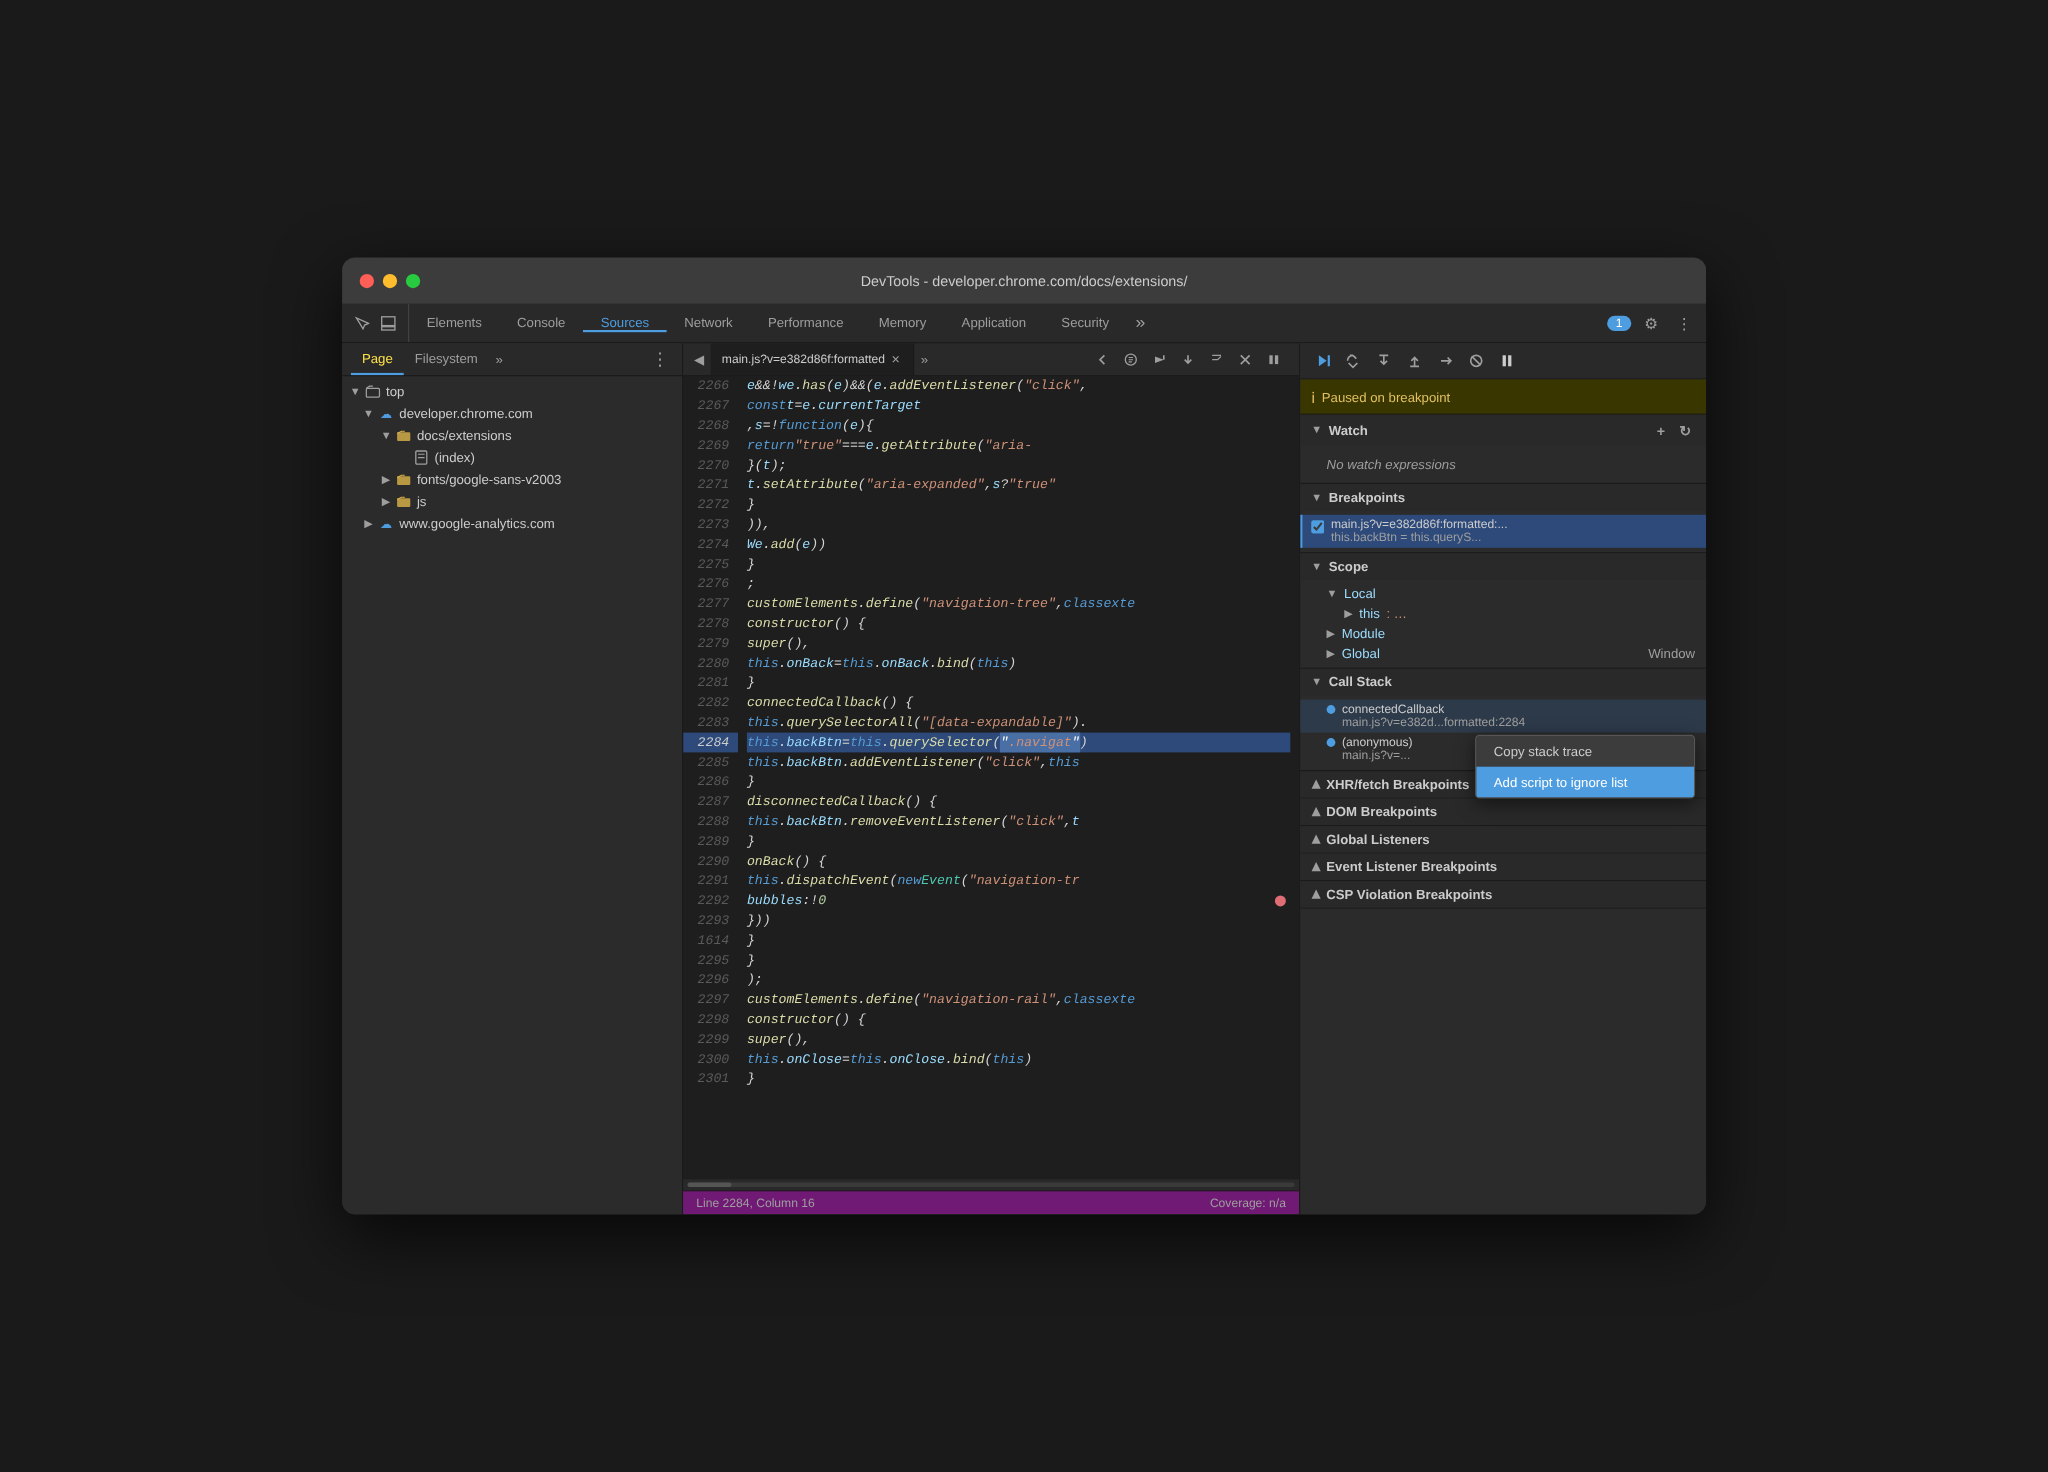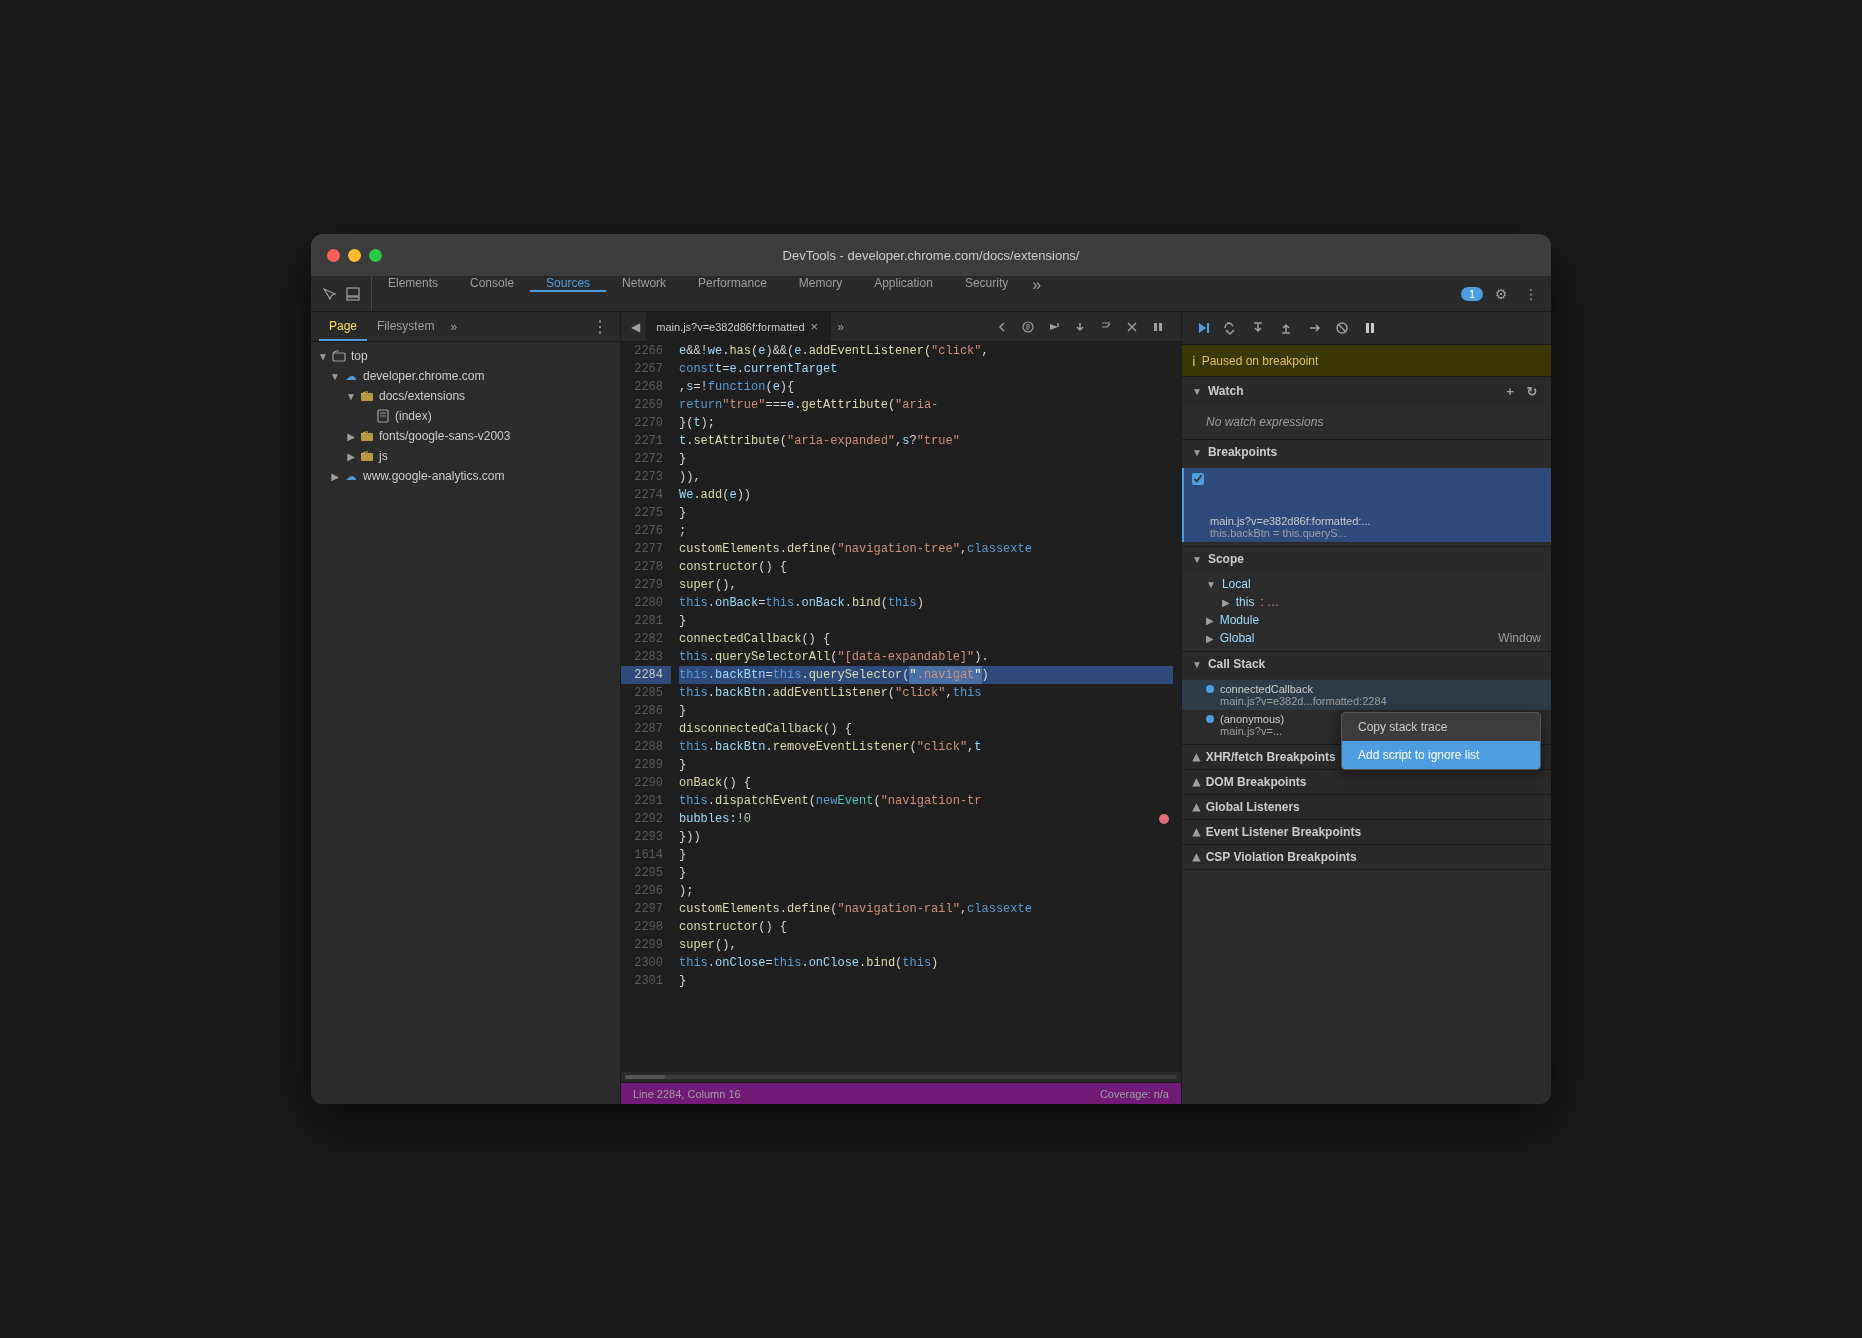--- a/index.html
+++ b/index.html
@@ -73,21 +73,21 @@
       display: flex;
       align-items: center;
       justify-content: center;
       color: #9e9e9e;
       font-size: 14px;
       cursor: pointer;
       border-radius: 3px;
     }
     .dt-tabs {
       display: flex;
-      align-items: flex-start;
+      align-items: center;
       flex: 1;
     }
     .dt-tab {
       padding: 0 16px;
       display: flex;
       align-items: center;
       font-size: 12px;
       color: #9e9e9e;
       cursor: pointer;
       border-bottom: 2px solid transparent;
@@ -285,20 +285,21 @@
       justify-content: center;
       color: #9e9e9e;
       cursor: pointer;
       border-radius: 3px;
       font-size: 13px;
     }
     .code-editor {
       flex: 1;
       display: flex;
       overflow: hidden;
+      font-style: italic;
     }
     .line-numbers {
       background: #1e1e1e;
       padding: 0;
       min-width: 50px;
       text-align: right;
       user-select: none;
       flex-shrink: 0;
       overflow: hidden;
     }
@@ -460,21 +461,20 @@
     .breakpoint-checkbox {
       width: 12px;
       height: 12px;
       accent-color: #4d9de0;
       flex-shrink: 0;
       margin-top: 2px;
     }
     .breakpoint-info {
       flex: 1;
       min-width: 0;
-      margin-top: 44px;
     }
     .breakpoint-file {
       color: #ccc;
       overflow: hidden;
       text-overflow: ellipsis;
       white-space: nowrap;
     }
     .breakpoint-code {
       color: #9e9e9e;
       overflow: hidden;

